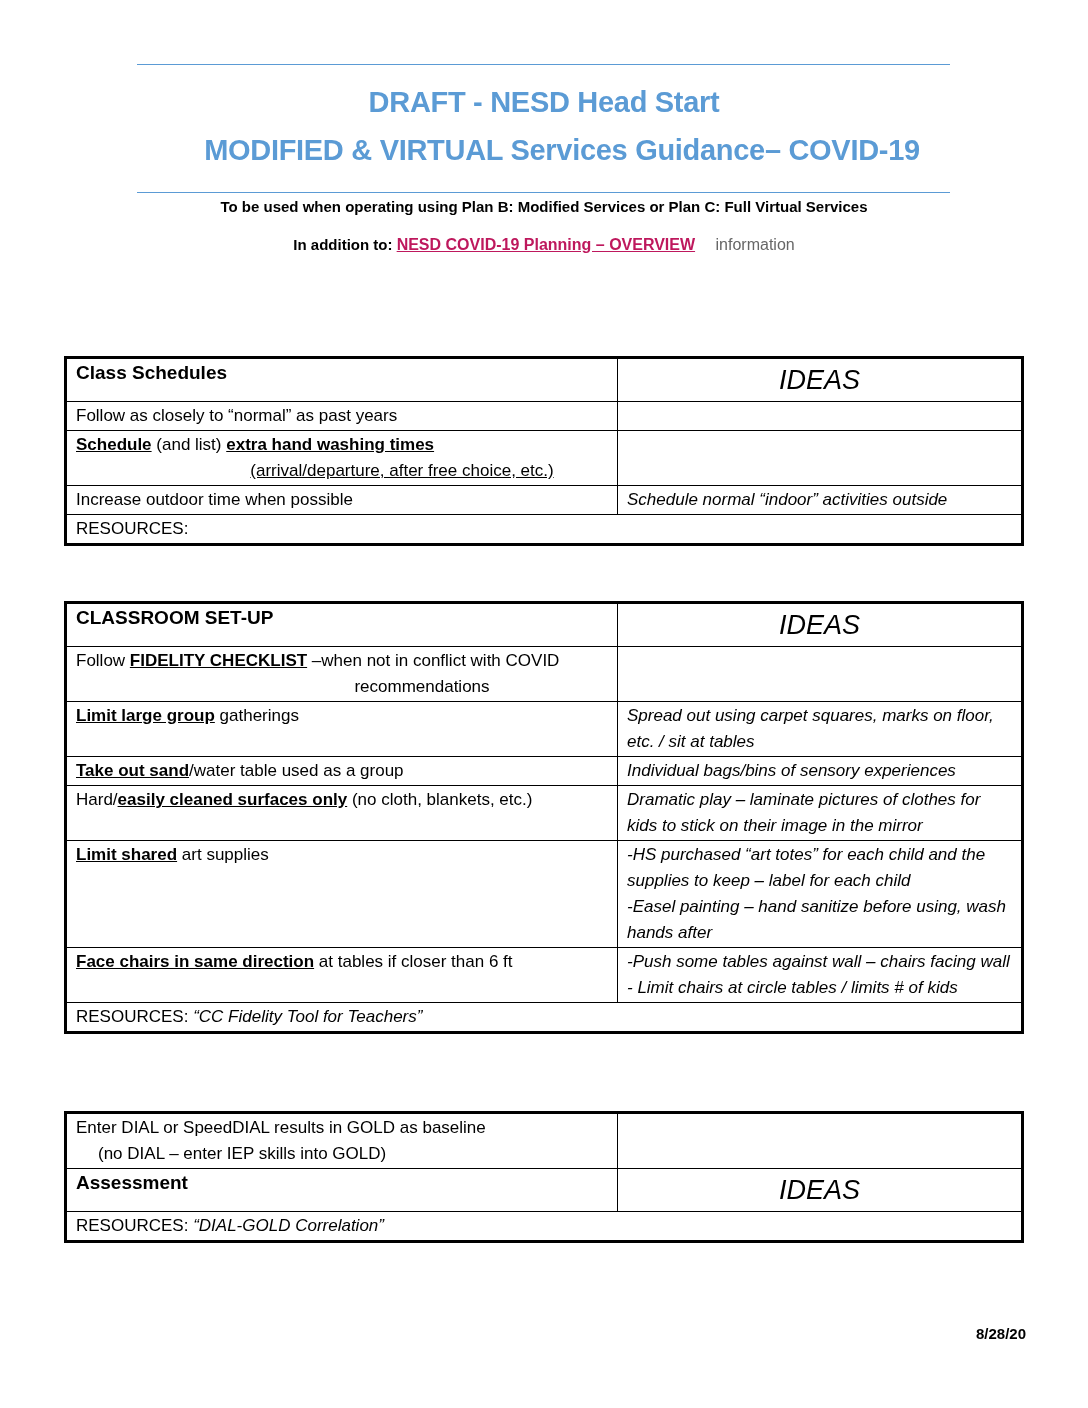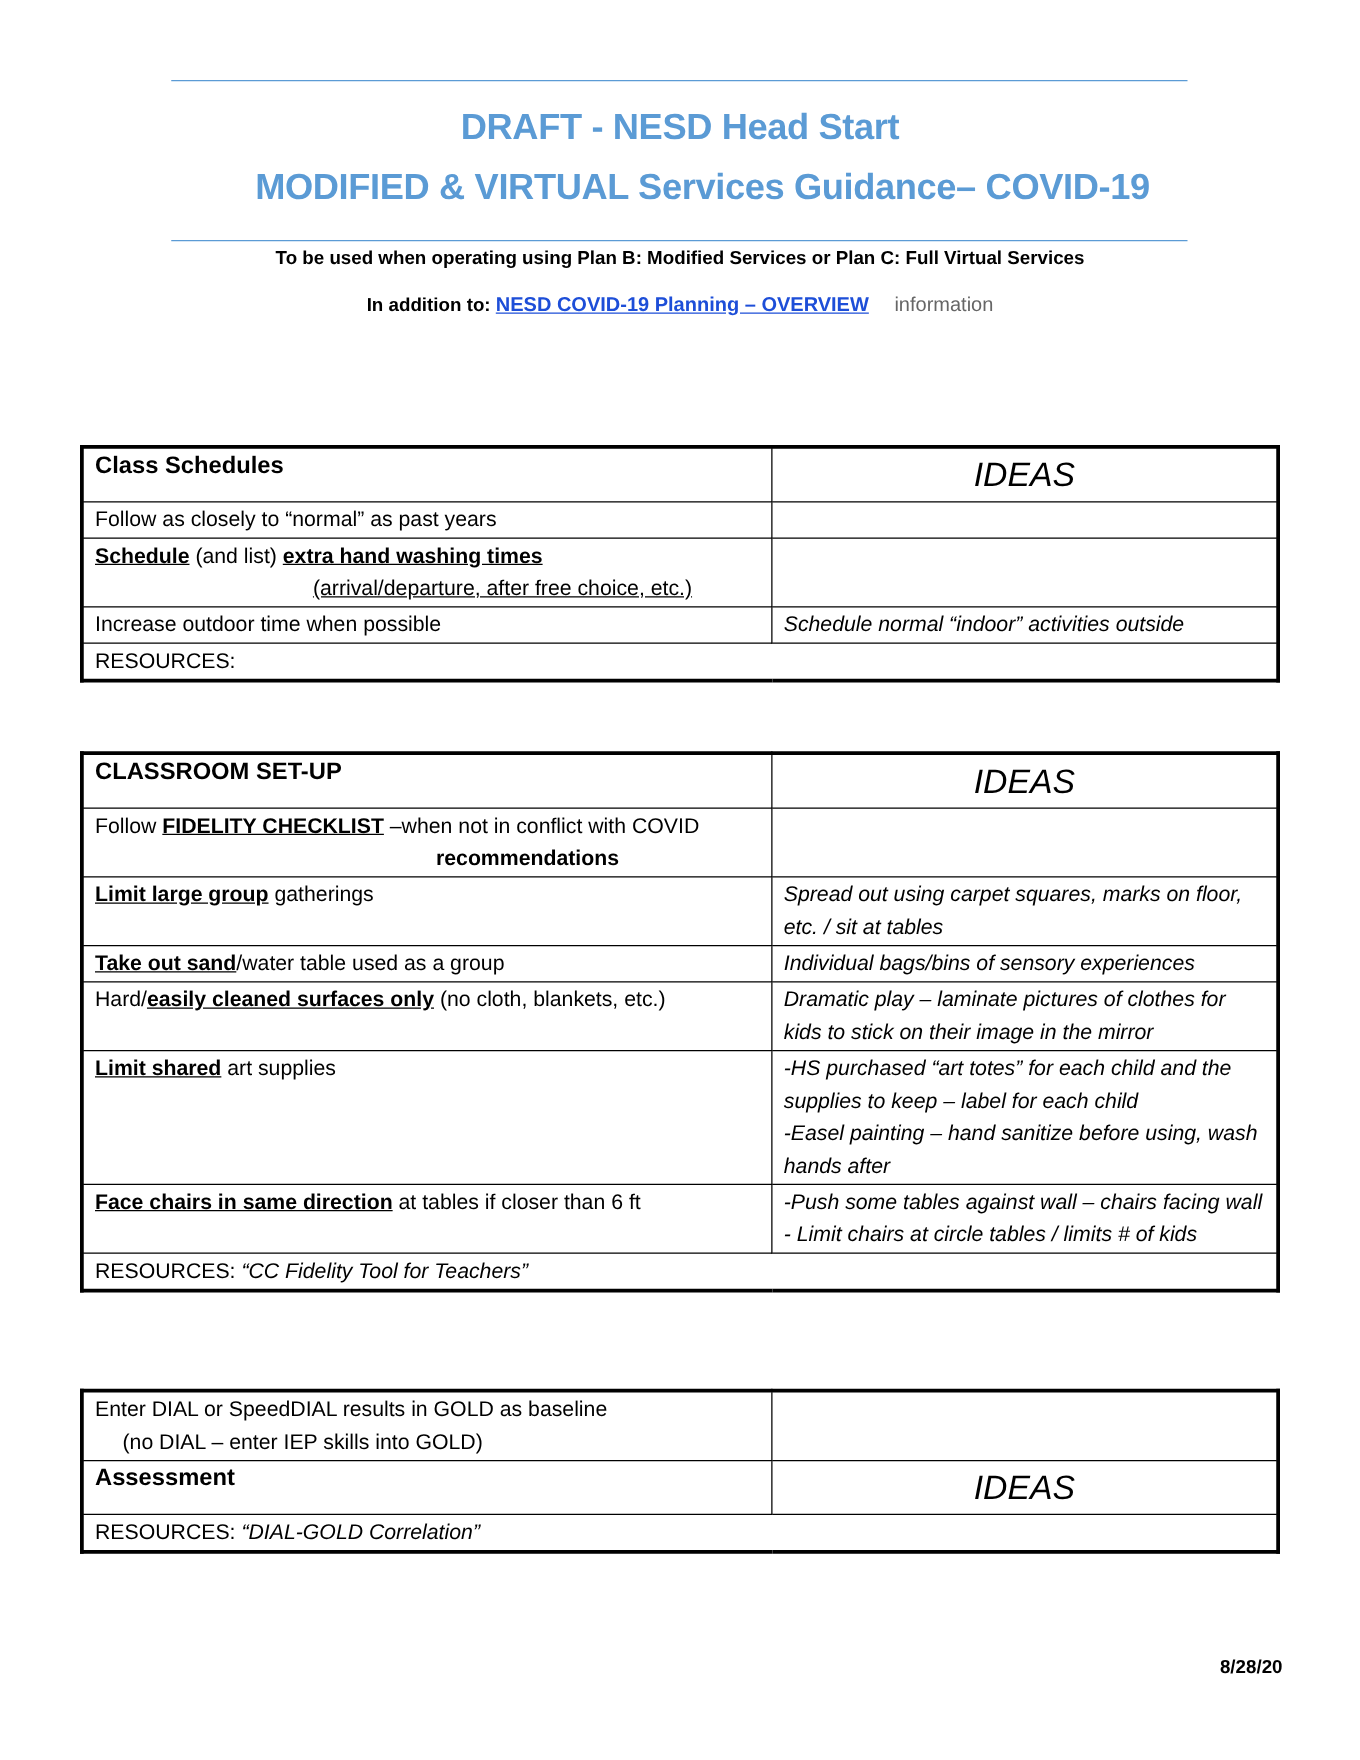--- a/index.html
+++ b/index.html
@@ -2,21 +2,21 @@
 <html><head>
 <meta charset="utf-8">
 <style>
   html, body { margin: 0; padding: 0; background: #ffffff; }
   body { width: 1088px; height: 1408px; position: relative; font-family: "Liberation Sans", sans-serif; color: #000; }
   .rule { position: absolute; left: 137px; width: 813px; height: 0; border-top: 1.5px solid #5b9bd5; }
   .title { position: absolute; left: 0; width: 1088px; text-align: center; color: #5b9bd5; font-weight: bold; font-size: 29px; letter-spacing: -0.3px; }
   .subtitle { position: absolute; left: 0; width: 1088px; text-align: center; font-weight: bold; font-size: 15px; }
   .addition { position: absolute; left: 0; width: 1088px; text-align: center; font-size: 16px; }
   .addition .lead { font-weight: bold; font-size: 15px; }
-  .addition .link { font-weight: bold; color: #1d4ed8; text-decoration: underline; }
+  .addition .link { font-weight: bold; color: #be185d; text-decoration: underline; }
   .addition .tail { color: #666; margin-left: 16px; }
 
   table.sec { position: absolute; left: 64px; width: 960px; border-collapse: collapse; border: 3px solid #000; font-size: 17px; }
   table.sec td { border: 1.5px solid #000; padding: 1px 9px 1px 9px; vertical-align: top; line-height: 26px; }
   table.sec td.left { width: 532px; }
   table.sec td.right { font-style: italic; }
   table.sec .head-left { font-weight: bold; font-size: 19px; height: 36px; }
   table.sec .head-right { text-align: center; font-style: italic; font-size: 27px; line-height: 40px; }
   .u { font-weight: bold; text-decoration: underline; }
   .indent { display: block; text-align: center; }
@@ -66,21 +66,21 @@
 
 <table class="sec" style="top:601px;">
   <tbody>
       <tr>
     <td class="left head-left">CLASSROOM SET-UP</td>
     <td class="head-right">IDEAS</td>
   </tr>
   <tr>
     <td class="left">
       <span>Follow </span><span class="u">FIDELITY CHECKLIST</span><span> –when not in conflict with COVID</span>
-      <span class="indent" style="padding-left:160px;font-weight:bold;">recommendations</span>
+      <span class="indent" style="padding-left:160px;">recommendations</span>
     </td>
     <td class="right"></td>
   </tr>
   <tr>
     <td class="left">
       <span class="u">Limit large group</span><span> gatherings</span>
     </td>
     <td class="right">Spread out using carpet squares, marks on floor, etc. / sit at tables</td>
   </tr>
   <tr>

